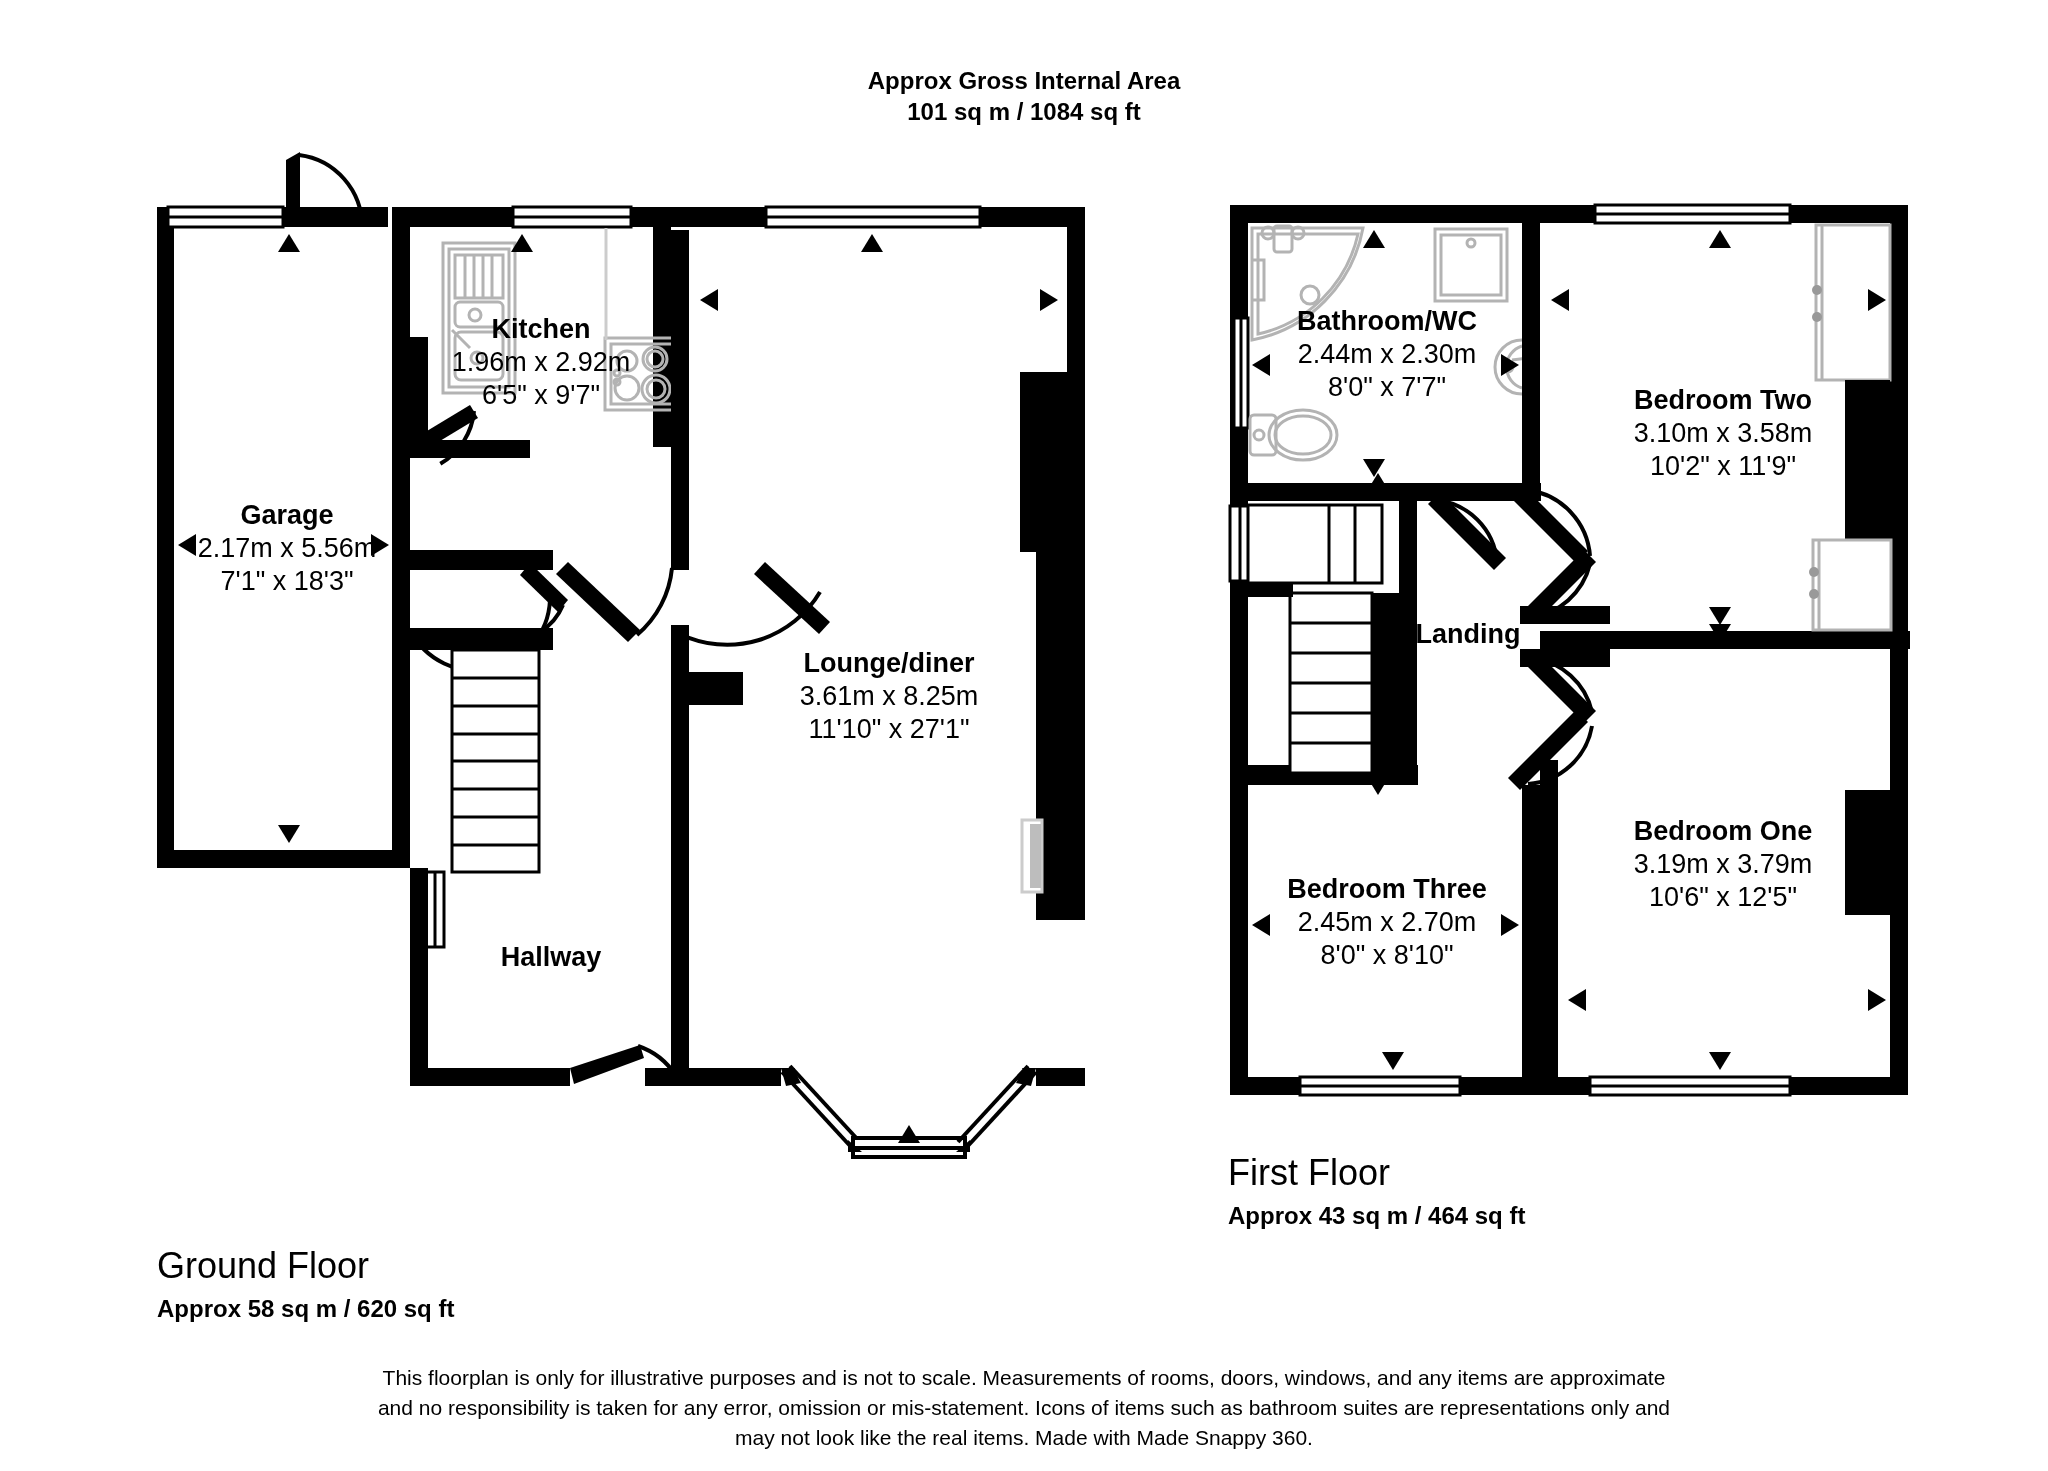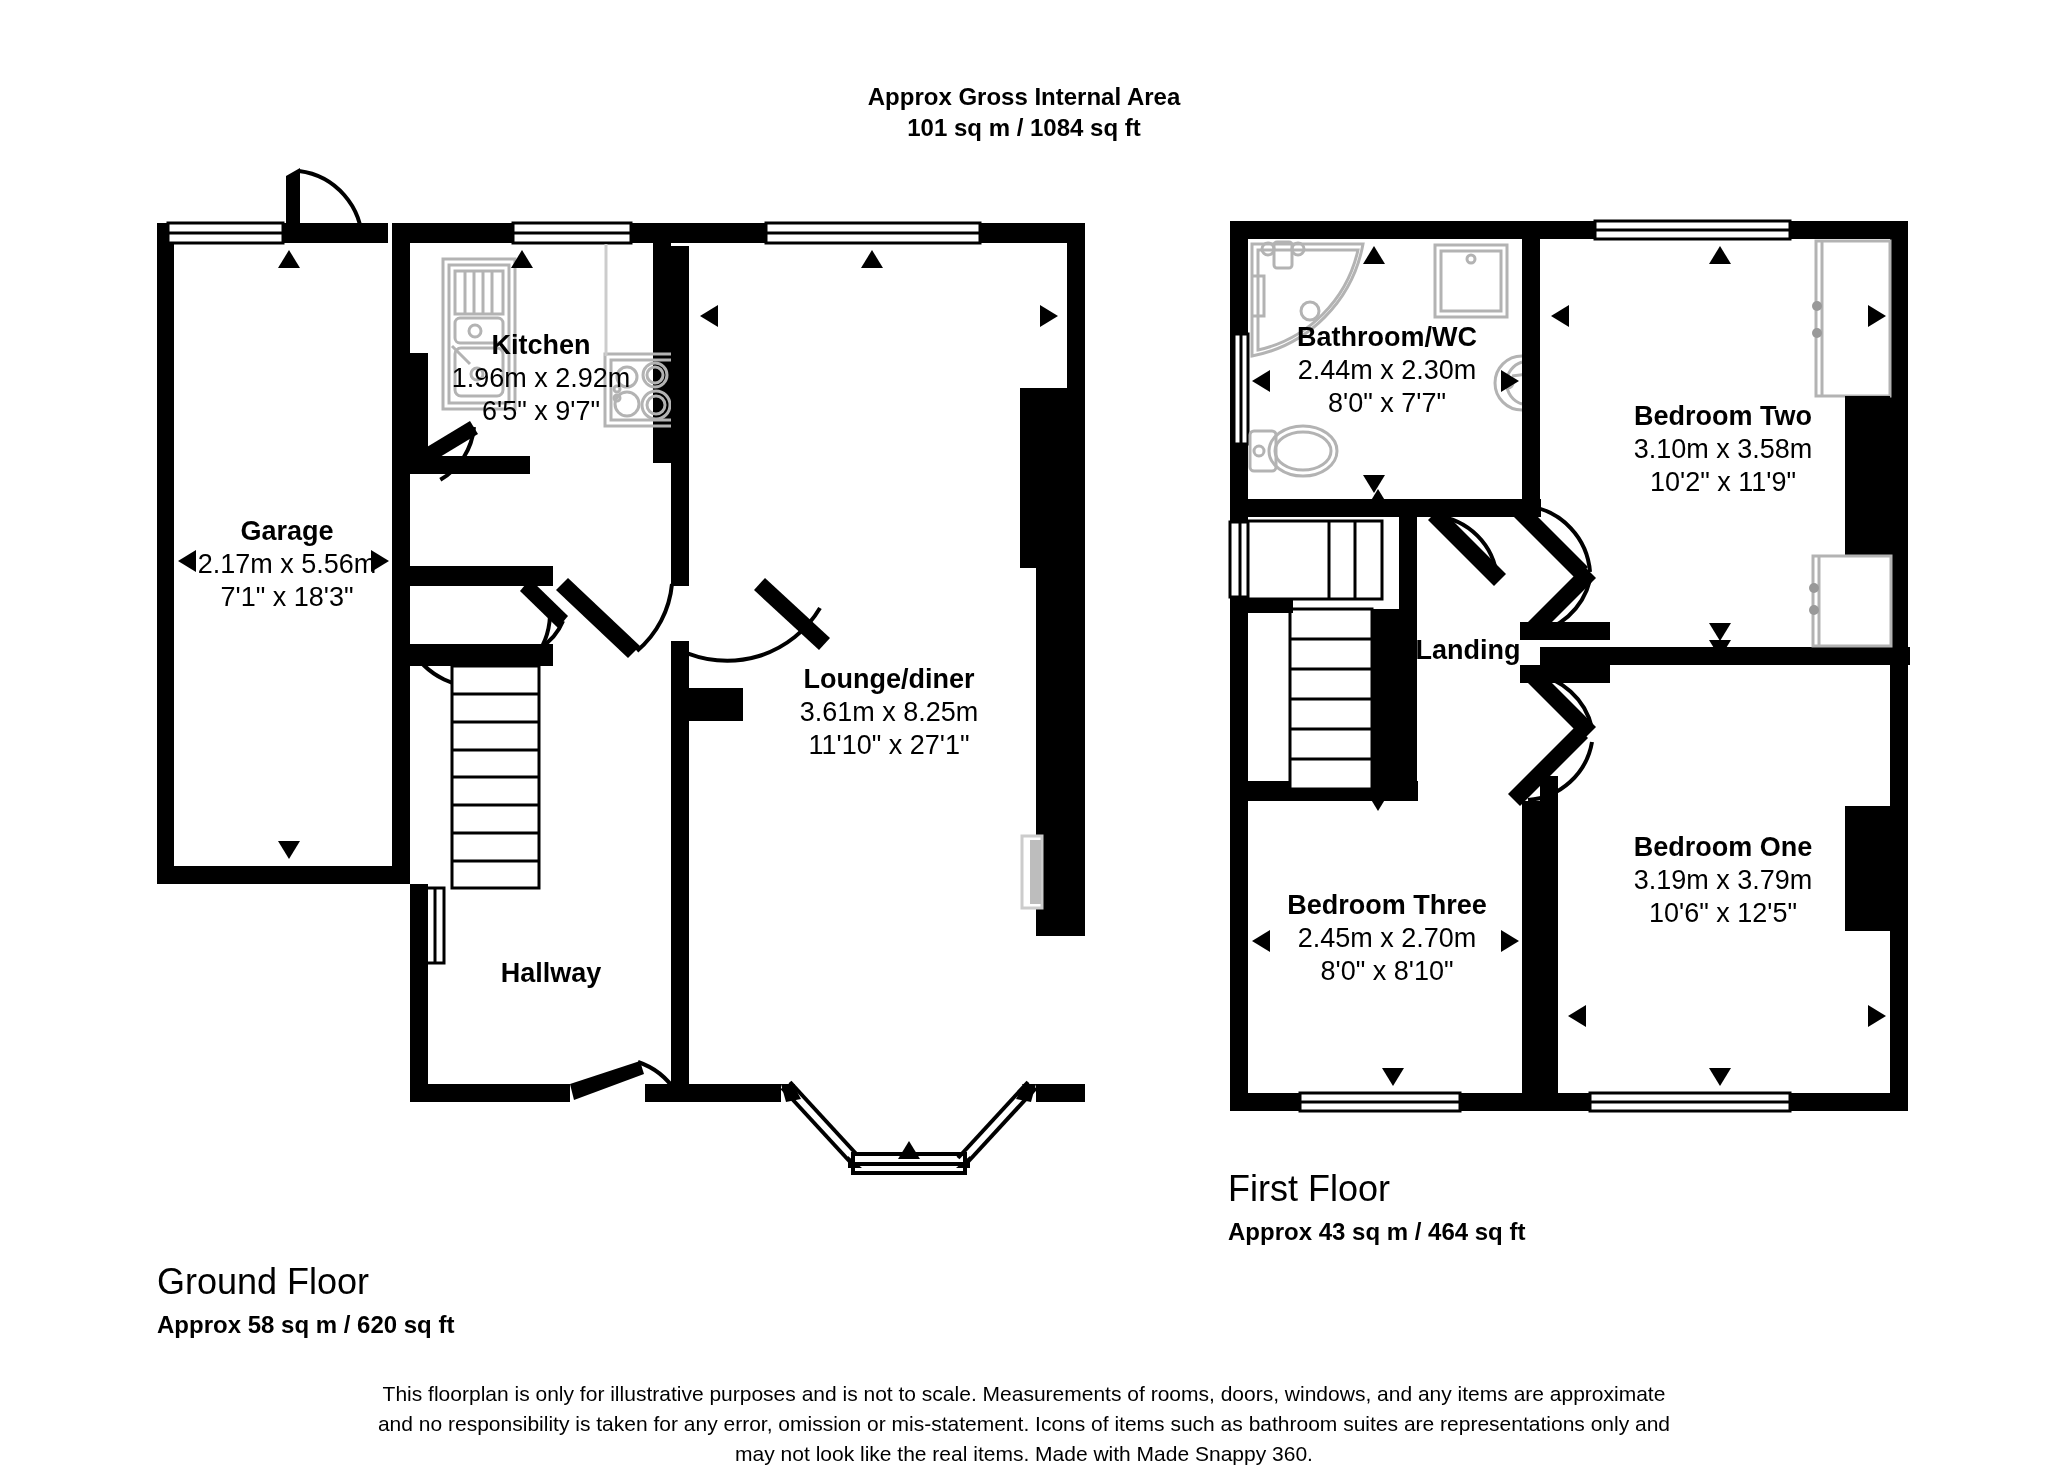--- a/index.html
+++ b/index.html
@@ -4,21 +4,21 @@
 <title>Floorplan</title>
 <style>
   html,body{margin:0;padding:0;background:#ffffff;}
   body{
     width:2048px;height:1471px;
     font-family:"Liberation Sans", sans-serif;
     color:#000000;
     overflow:hidden;
     position:relative;
   }
-  #stage{position:absolute;left:0;top:16px;width:2048px;height:1247px;}
+  #stage{position:absolute;left:0;top:0;width:2048px;height:1247px;}
   svg{display:block;}
   .txt{font-family:"Liberation Sans", sans-serif;fill:#000;}
   .room-name{font-weight:bold;font-size:27px;}
   .room-dim{font-weight:normal;font-size:27px;}
   .hdr-b{font-weight:bold;font-size:24px;}
   .floor-title{font-weight:normal;font-size:36px;}
   .floor-sub{font-weight:bold;font-size:24px;}
   .disc{font-weight:normal;font-size:21px;}
 </style>
 </head>

